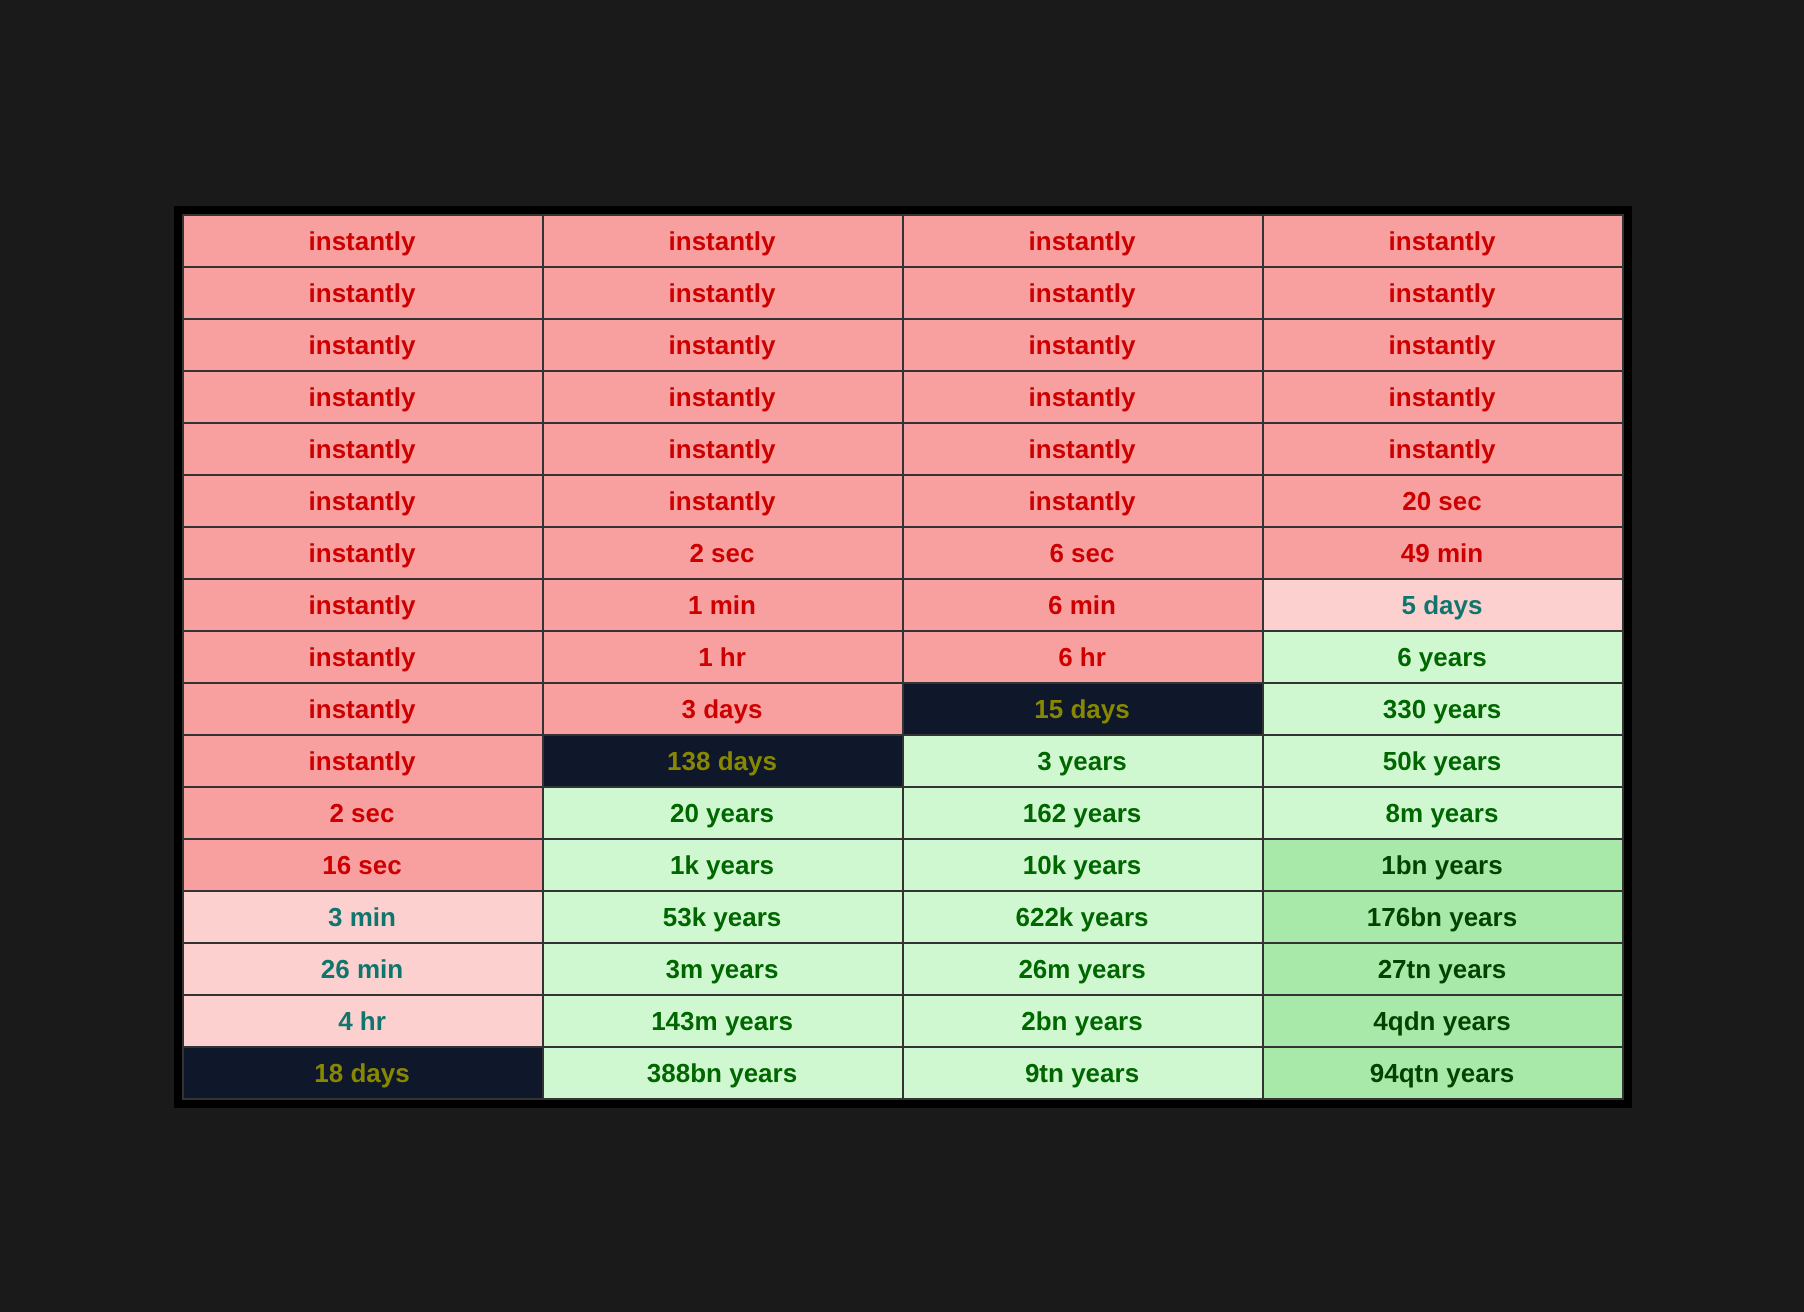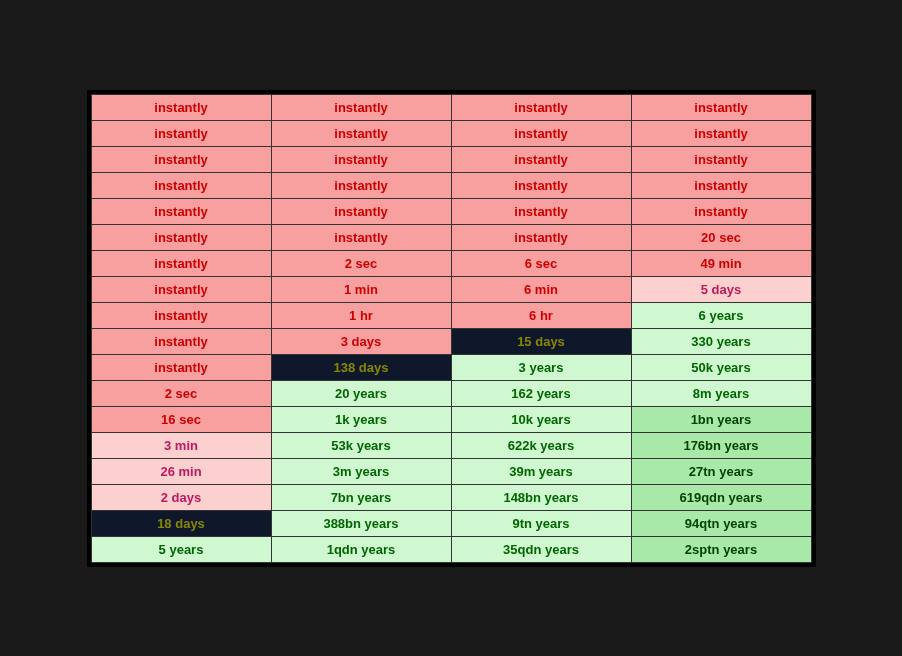--- a/index.html
+++ b/index.html
@@ -21,21 +21,21 @@
       font-size: 13px;
     }
     td {
       border: 1px solid #333;
       text-align: center;
       padding: 5px 10px;
       min-width: 180px;
       font-weight: bold;
     }
     .red { background-color: #f8a0a0; color: #cc0000; }
-    .light-red { background-color: #fdd0d0; color: #be185d; }
+    .light-red { background-color: #fdd0d0; color: #0f766e; }
     .yellow { background-color: #0f172a; color: #888800; }
     .light-green { background-color: #d0f8d0; color: #006600; }
     .green { background-color: #a8e8a8; color: #004400; }
   </style>
 </head>
 <body>
 
 <div class="table-container">
   <table id="main-table">
   <tbody>
@@ -119,36 +119,30 @@
         </tr>
         <tr>
           <td class="light-red">3 min</td>
           <td class="light-green">53k years</td>
           <td class="light-green">622k years</td>
           <td class="green">176bn years</td>
         </tr>
         <tr>
           <td class="light-red">26 min</td>
           <td class="light-green">3m years</td>
-          <td class="light-green">39m years</td>
+          <td class="light-green">26m years</td>
           <td class="green">27tn years</td>
         </tr>
         <tr>
-          <td class="light-red">2 days</td>
-          <td class="light-green">7bn years</td>
-          <td class="light-green">148bn years</td>
-          <td class="green">619qdn years</td>
+          <td class="light-red">4 hr</td>
+          <td class="light-green">143m years</td>
+          <td class="light-green">2bn years</td>
+          <td class="green">4qdn years</td>
         </tr>
         <tr>
           <td class="yellow">18 days</td>
           <td class="light-green">388bn years</td>
           <td class="light-green">9tn years</td>
           <td class="green">94qtn years</td>
         </tr>
-        <tr>
-          <td class="light-green">5 years</td>
-          <td class="light-green">1qdn years</td>
-          <td class="light-green">35qdn years</td>
-          <td class="green">2sptn years</td>
-        </tr>
       </tbody>
     </table>
 </div>
 
 </body></html>

